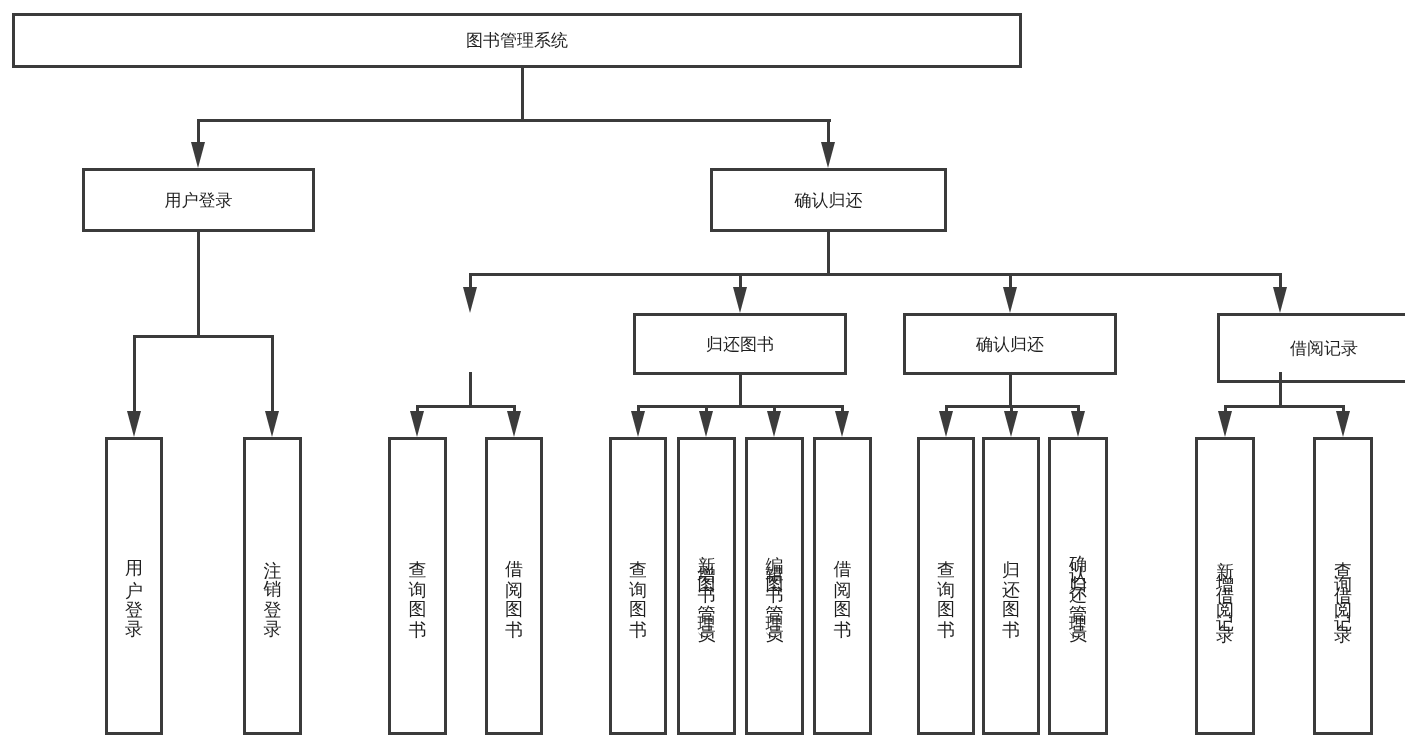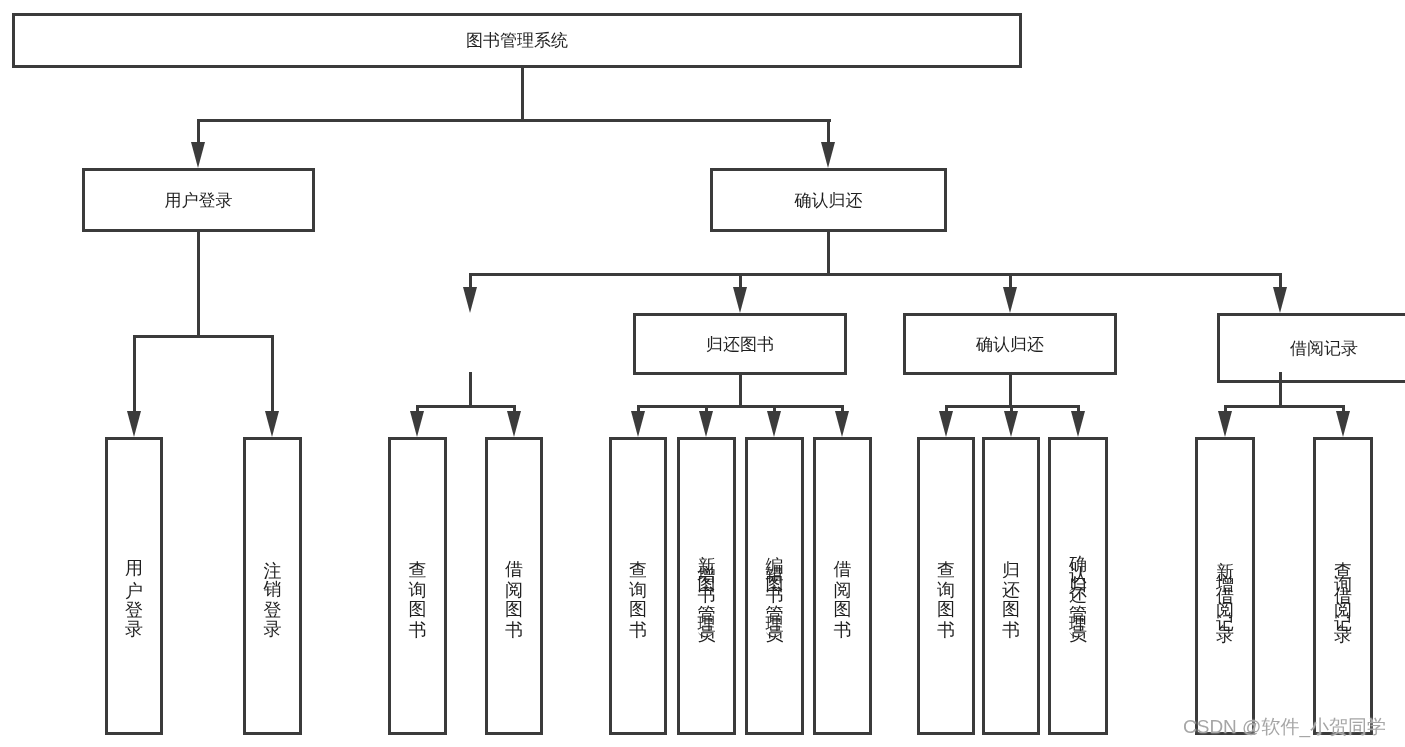--- a/index.html
+++ b/index.html
@@ -141,15 +141,14 @@
     <span class="vtext ls9">确认归还（管理员）</span>
   </div>
 
   <div class="box" style="left:1195px;top:437px;width:60px;height:298px;">
     <span class="vtext ls6">新增借阅记录</span>
   </div>
   <div class="box" style="left:1313px;top:437px;width:60px;height:298px;">
     <span class="vtext ls6">查询借阅记录</span>
   </div>
 
-  <div class="watermark">CSDN @软件_小贺同学</div>
 
 </div>
 
 </body></html>

